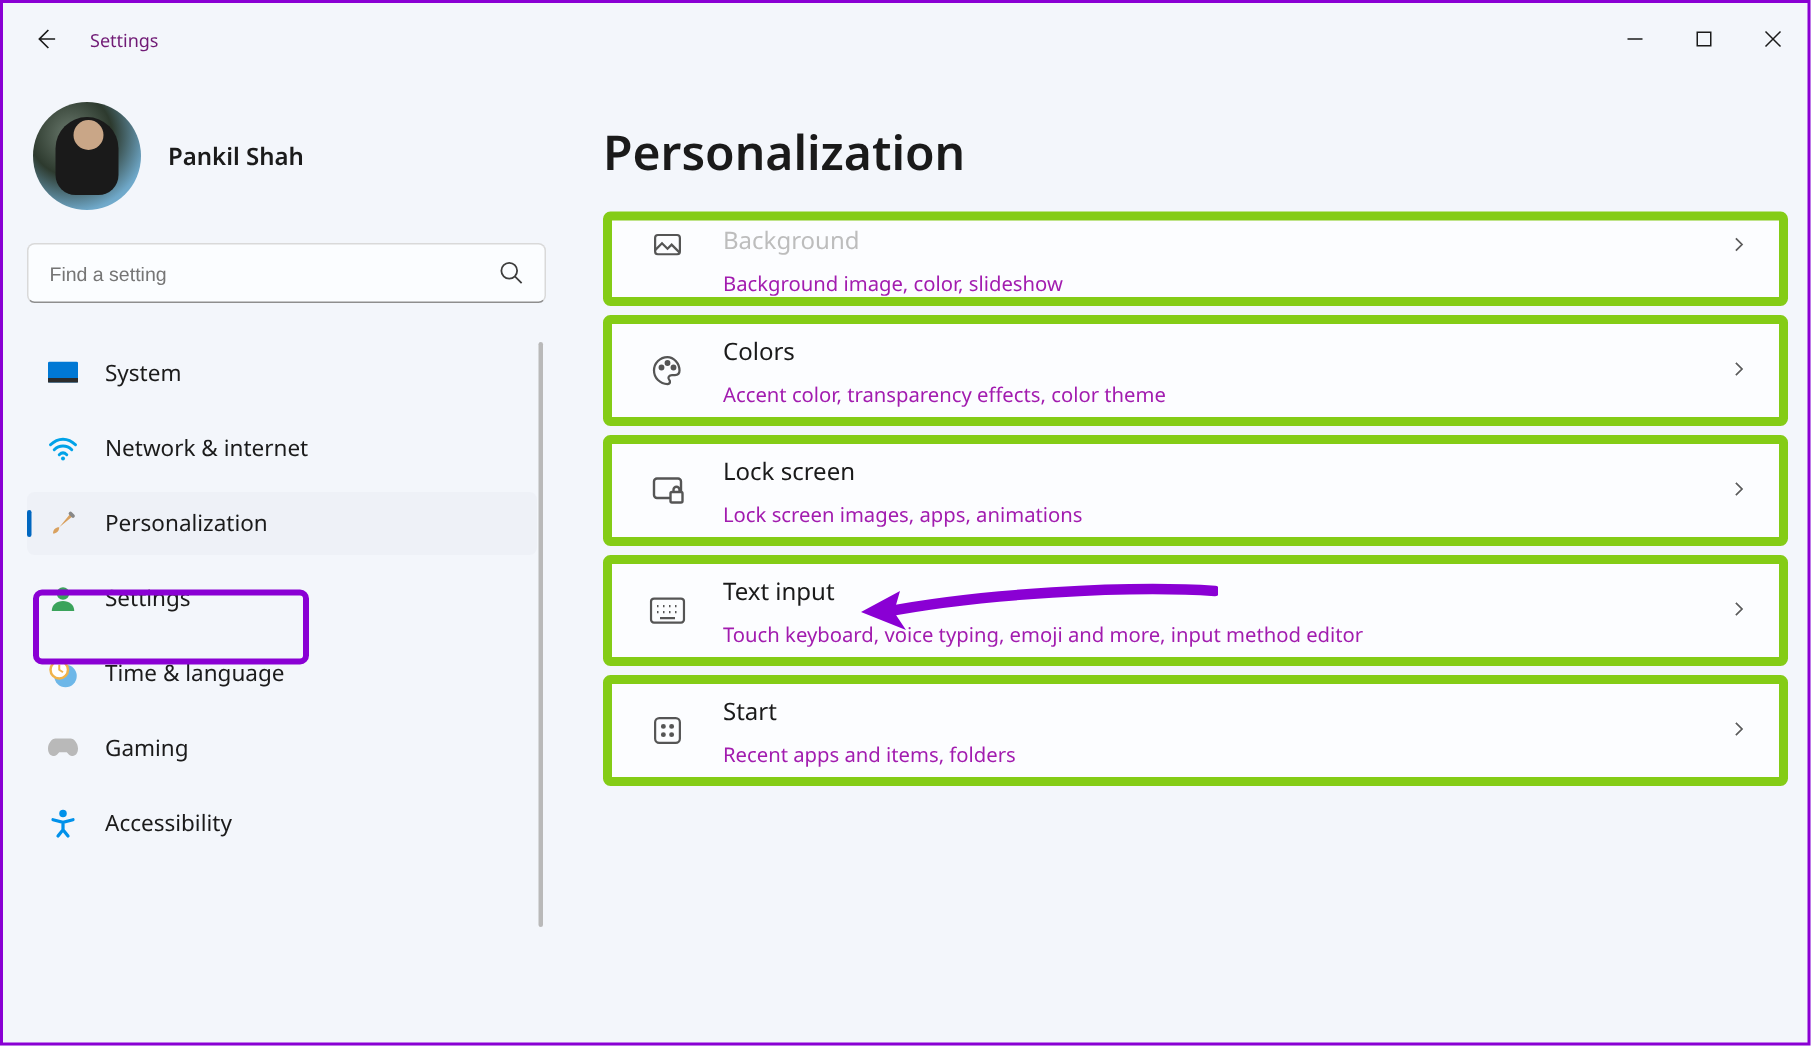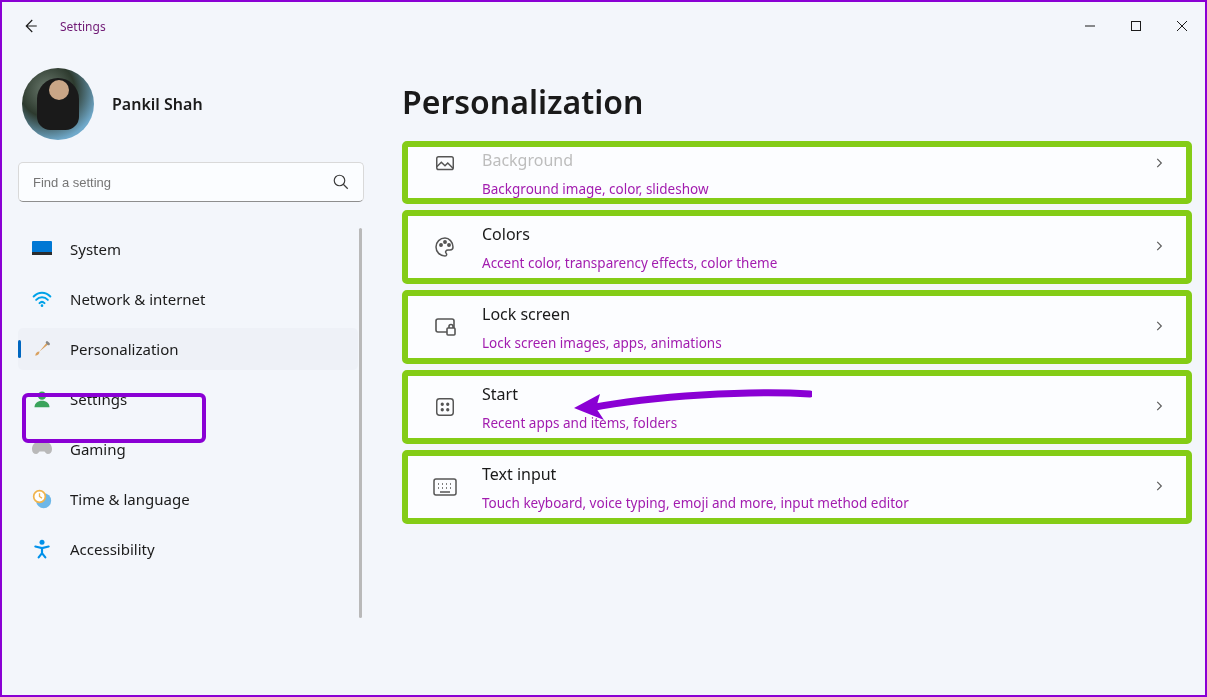--- a/index.html
+++ b/index.html
@@ -223,35 +223,35 @@
         <span class="nav-ico">
           <svg width="20" height="20" viewBox="0 0 24 24">
               <circle cx="12" cy="8" r="5" fill="#3aa35b"></circle>
               <path d="M3 22c0-5 4-8 9-8s9 3 9 8" fill="#3aa35b"></path>
             </svg>
         </span>
         <span>Settings</span>
       </div>
       <div class="nav-item">
         <span class="nav-ico">
-          <svg width="22" height="16" viewBox="0 0 24 16">
-              <path d="M6 0h12c3 0 6 4 6 8s-2 6-5 6c-2 0-3-2-4-3h-6c-1 1-2 3-4 3-3 0-5-2-5-6S3 0 6 0z" fill="#b9b9b9"></path>
-            </svg>
-        </span>
-        <span>Gaming</span>
-      </div>
-      <div class="nav-item">
-        <span class="nav-ico">
           <svg width="22" height="22" viewBox="0 0 24 24">
               <circle cx="14" cy="14" r="9" fill="#6db7e8"></circle>
               <circle cx="9" cy="9" r="7" fill="#fff" stroke="#f0b34a" stroke-width="2"></circle>
               <path d="M9 5v4l3 2" stroke="#f0b34a" stroke-width="1.6" fill="none"></path>
             </svg>
         </span>
         <span>Time &amp; language</span>
+      </div>
+      <div class="nav-item">
+        <span class="nav-ico">
+          <svg width="22" height="16" viewBox="0 0 24 16">
+              <path d="M6 0h12c3 0 6 4 6 8s-2 6-5 6c-2 0-3-2-4-3h-6c-1 1-2 3-4 3-3 0-5-2-5-6S3 0 6 0z" fill="#b9b9b9"></path>
+            </svg>
+        </span>
+        <span>Gaming</span>
       </div>
       <div class="nav-item">
         <span class="nav-ico">
           <svg width="20" height="20" viewBox="0 0 24 24">
               <circle cx="12" cy="4" r="3" fill="#0091ea"></circle>
               <path d="M4 9l8 2 8-2M12 11v6m-4 5l4-5 4 5" stroke="#0091ea" stroke-width="2.6" fill="none" stroke-linecap="round"></path>
             </svg>
         </span>
         <span>Accessibility</span>
       </div>
@@ -304,55 +304,55 @@
         <span class="card-ico">
           <svg width="24" height="24" viewBox="0 0 24 24" fill="none" stroke="#555" stroke-width="1.6">
               <rect x="3" y="4" width="18" height="13" rx="2"></rect>
               <rect x="14" y="13" width="8" height="7" rx="1" fill="#fcfdff" stroke="#555"></rect>
               <path d="M16 13v-1.5a2 2 0 114 0V13"></path>
             </svg>
         </span>
         <div class="card-text">
           <div class="card-title">Lock screen</div>
           <div class="card-sub">Lock screen images, apps, animations</div>
+        </div>
+        <span class="chev"><svg width="14" height="14" viewBox="0 0 24 24" fill="none" stroke="currentColor" stroke-width="2">
+              <path d="M9 5l7 7-7 7"></path>
+            </svg></span>
+      </div>
+
+      <div class="card">
+        <span class="card-ico">
+          <svg width="24" height="18" viewBox="0 0 24 18" fill="none" stroke="#555" stroke-width="1.5">
+              <rect x="1" y="1" width="22" height="16" rx="2"></rect>
+              <path d="M5 6h1M9 6h1M13 6h1M17 6h1M5 10h1M9 10h1M13 10h1M17 10h1M7 14h10"></path>
+            </svg>
+        </span>
+        <div class="card-text">
+          <div class="card-title">Text input</div>
+          <div class="card-sub">Touch keyboard, voice typing, emoji and more, input method editor</div>
         </div>
         <span class="chev"><svg width="14" height="14" viewBox="0 0 24 24" fill="none" stroke="currentColor" stroke-width="2">
               <path d="M9 5l7 7-7 7"></path>
             </svg></span>
       </div>
 
       <div class="card">
         <span class="card-ico">
           <svg width="22" height="22" viewBox="0 0 24 24" fill="none" stroke="#555" stroke-width="1.6">
               <rect x="3" y="3" width="18" height="18" rx="3"></rect>
               <circle cx="9" cy="9" r="1" fill="#555"></circle>
               <circle cx="15" cy="9" r="1" fill="#555"></circle>
               <circle cx="9" cy="15" r="1" fill="#555"></circle>
               <circle cx="15" cy="15" r="1" fill="#555"></circle>
             </svg>
         </span>
         <div class="card-text">
           <div class="card-title">Start</div>
           <div class="card-sub">Recent apps and items, folders</div>
-        </div>
-        <span class="chev"><svg width="14" height="14" viewBox="0 0 24 24" fill="none" stroke="currentColor" stroke-width="2">
-              <path d="M9 5l7 7-7 7"></path>
-            </svg></span>
-      </div>
-
-      <div class="card">
-        <span class="card-ico">
-          <svg width="24" height="18" viewBox="0 0 24 18" fill="none" stroke="#555" stroke-width="1.5">
-              <rect x="1" y="1" width="22" height="16" rx="2"></rect>
-              <path d="M5 6h1M9 6h1M13 6h1M17 6h1M5 10h1M9 10h1M13 10h1M17 10h1M7 14h10"></path>
-            </svg>
-        </span>
-        <div class="card-text">
-          <div class="card-title">Text input</div>
-          <div class="card-sub">Touch keyboard, voice typing, emoji and more, input method editor</div>
         </div>
         <span class="chev"><svg width="14" height="14" viewBox="0 0 24 24" fill="none" stroke="currentColor" stroke-width="2">
               <path d="M9 5l7 7-7 7"></path>
             </svg></span>
       </div>
 
 
     </div>
   </div>
 </div>

